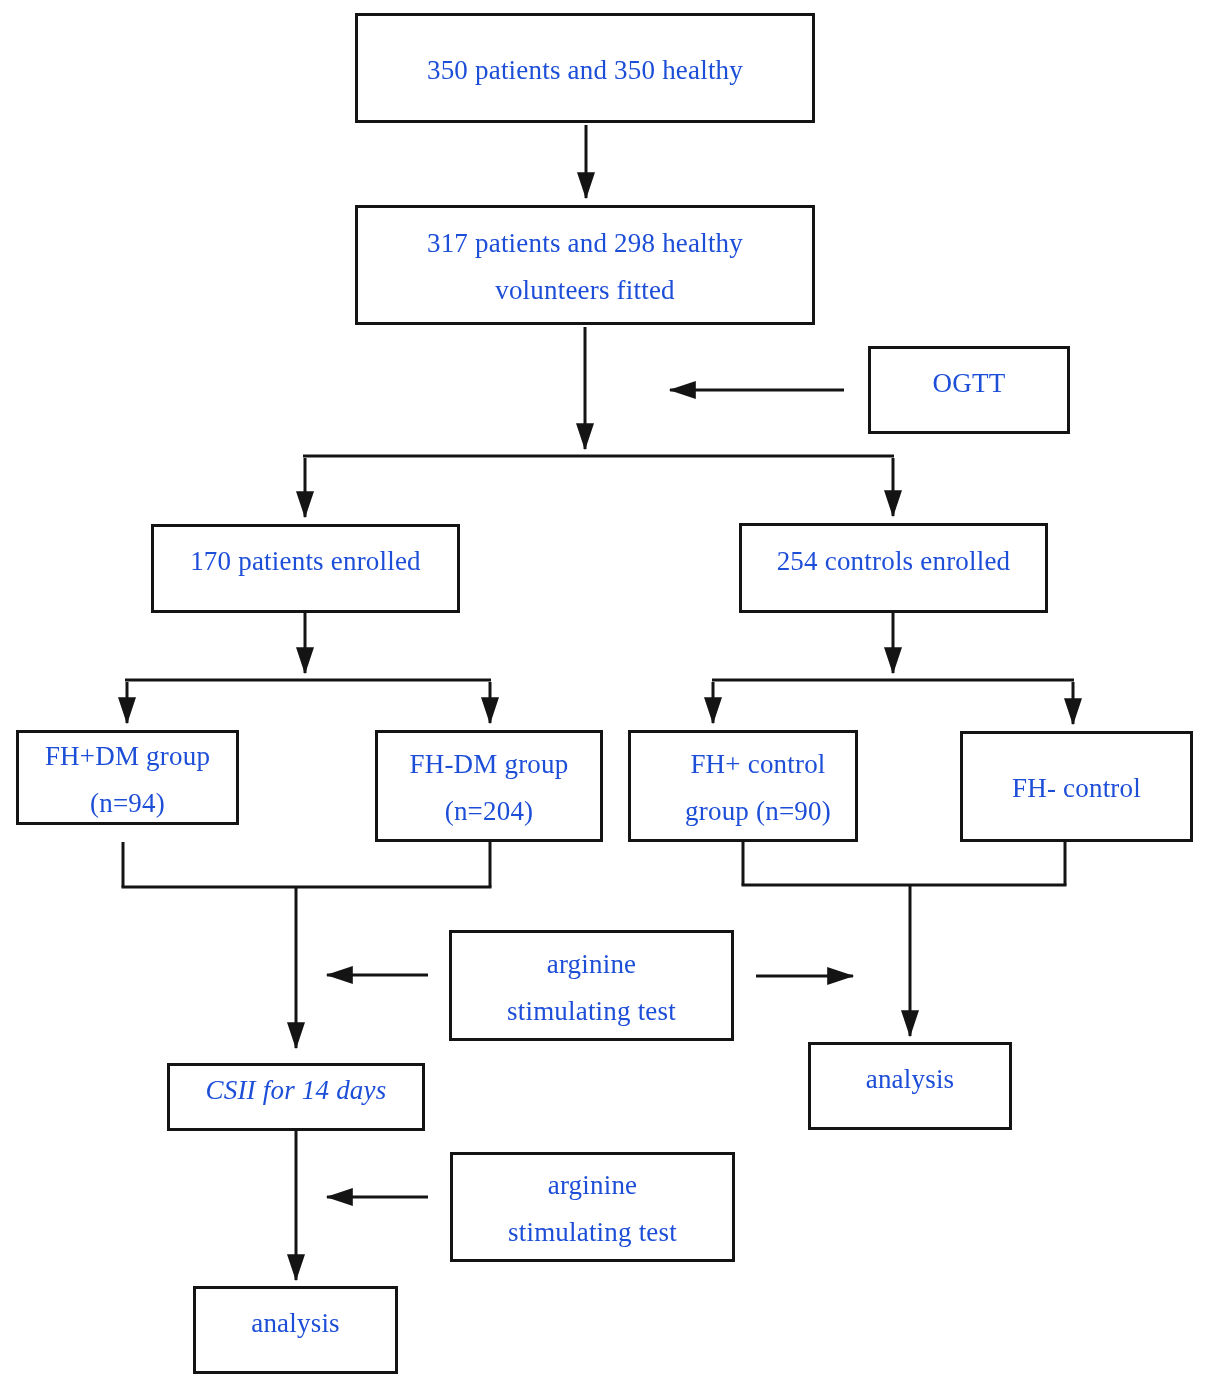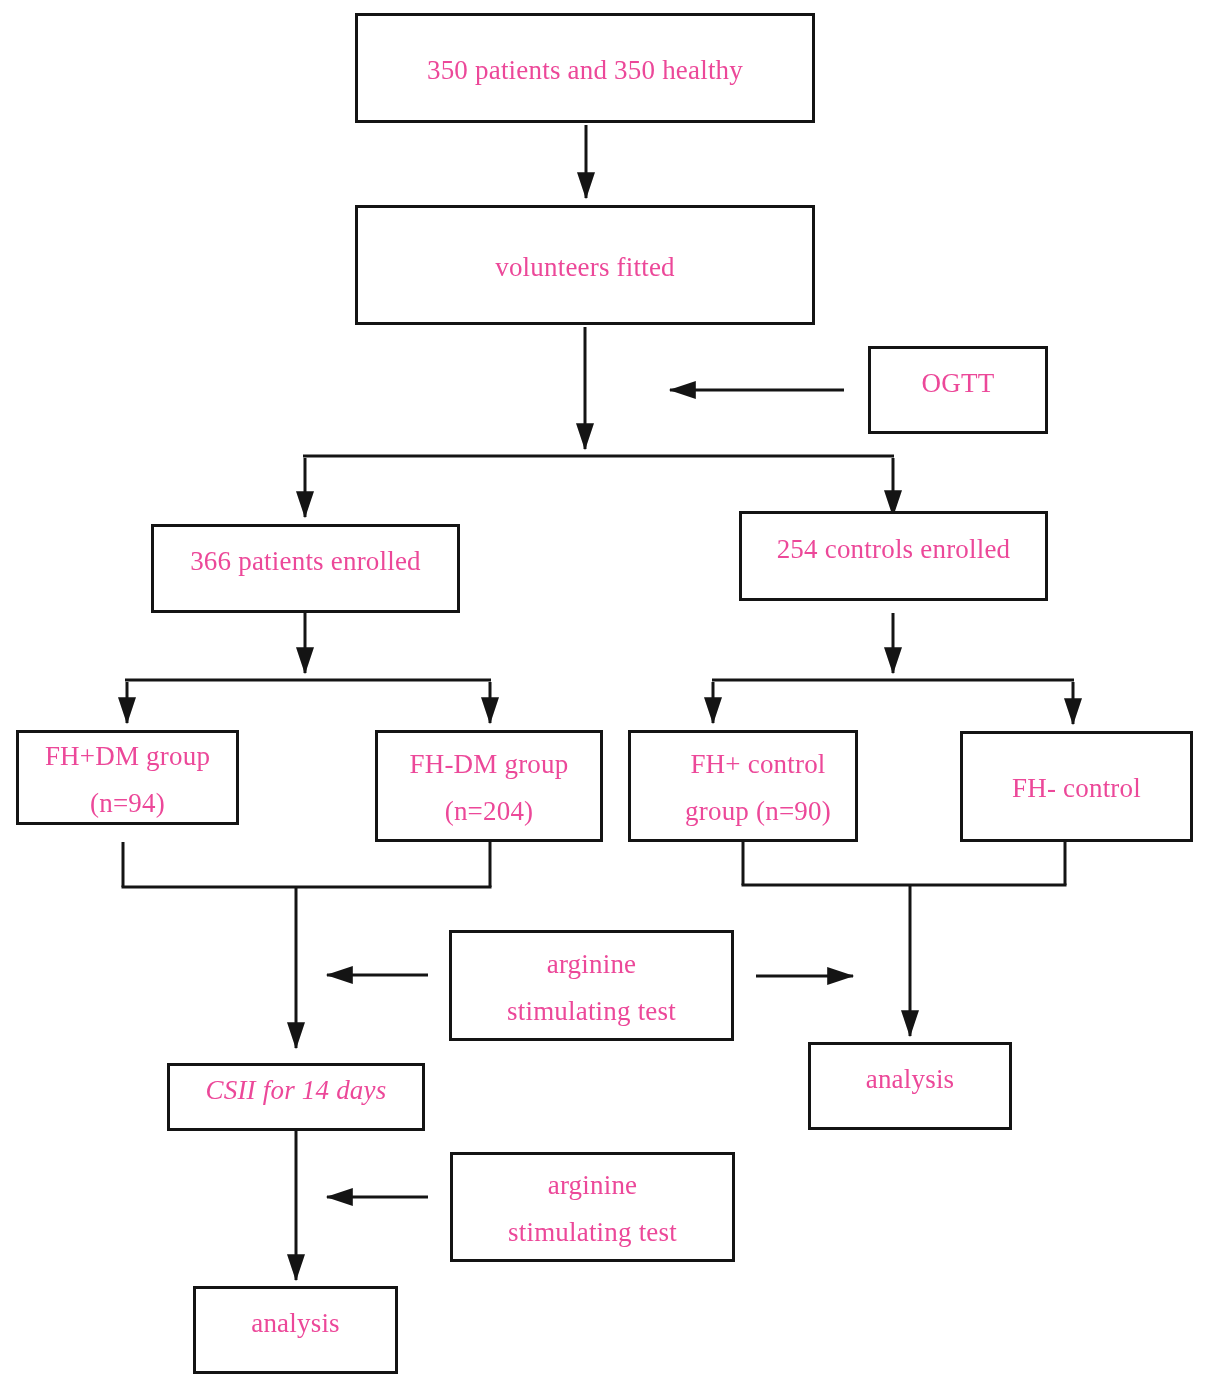--- a/index.html
+++ b/index.html
@@ -2,21 +2,21 @@
 <html><head>
 <meta charset="utf-8">
 <style>
   html,body{margin:0;padding:0;background:#ffffff;}
   #stage{
     position:relative;
     width:1205px;
     height:1390px;
     background:#ffffff;
     font-family:"Liberation Serif","DejaVu Serif",serif;
-    color:#ec4899;
+    color:#1d4ed8;
     overflow:hidden;
   }
   #wires{position:absolute;left:0;top:0;width:1205px;height:1390px;}
   .node{
     position:absolute;
     box-sizing:border-box;
     border:3px solid #141414;
     background:#ffffff;
     display:flex;
     flex-direction:column;
@@ -26,23 +26,23 @@
     font-size:27px;
     line-height:47px;
     letter-spacing:0.2px;
   }
   .node .lbl{display:block;white-space:nowrap;}
   .one-line .lbl{transform:translateY(-7px);}
   .two-line{padding-top:4px;}
   
   #n-screened        {left:355px; top:13px;   width:460px; height:110px;}
   #n-fitted          {left:355px; top:205px;  width:460px; height:120px;}
-  #n-ogtt            {left:868px; top:346px;  width:180px; height:88px;align-items:center;}
+  #n-ogtt            {left:868px; top:346px;  width:202px; height:88px;align-items:center;}
   #n-patients        {left:151px; top:524px;  width:309px; height:89px;}
-  #n-controls        {left:739px; top:511px;  width:309px; height:90px;}
+  #n-controls        {left:739px; top:523px;  width:309px; height:90px;}
   #n-fh-pos-dm       {left:16px;  top:730px;  width:223px; height:95px;}
   #n-fh-neg-dm       {left:375px; top:730px;  width:228px; height:112px;}
   #n-fh-pos-ctrl     {left:628px; top:730px;  width:230px; height:112px;padding-left:30px;}
   #n-fh-neg-ctrl     {left:960px; top:731px;  width:233px; height:111px;gap:12px;}
   #n-arginine-1      {left:449px; top:930px;  width:285px; height:111px;}
   #n-analysis-ctrl   {left:808px; top:1042px; width:204px; height:88px;}
   #n-csii            {left:167px; top:1063px; width:258px; height:68px;font-style:italic;}
   #n-arginine-2      {left:450px; top:1152px; width:285px; height:110px;}
   #n-analysis-pat    {left:193px; top:1286px; width:205px; height:88px;}
 </style>
@@ -96,29 +96,30 @@
 
       <line x1="428" y1="1197" x2="327" y2="1197" marker-end="url(#ah)"></line>
     </g>
   </svg>
 
   <div class="node two-line" id="n-screened">
     <span class="lbl">350 patients and 350 healthy</span>
   </div>
 
   <div class="node two-line" id="n-fitted">
+    <span class="lbl">317 patients and 298 healthy</span>
     <span class="lbl">volunteers fitted</span>
   </div>
 
   <div class="node one-line" id="n-ogtt">
     <span class="lbl">OGTT</span>
   </div>
 
   <div class="node one-line" id="n-patients">
-    <span class="lbl">366 patients enrolled</span>
+    <span class="lbl">170 patients enrolled</span>
   </div>
 
   <div class="node one-line" id="n-controls">
     <span class="lbl">254 controls enrolled</span>
   </div>
 
   <div class="node two-line" id="n-fh-pos-dm">
     <span class="lbl">FH+DM group</span>
     <span class="lbl">(n=94)</span>
   </div>

